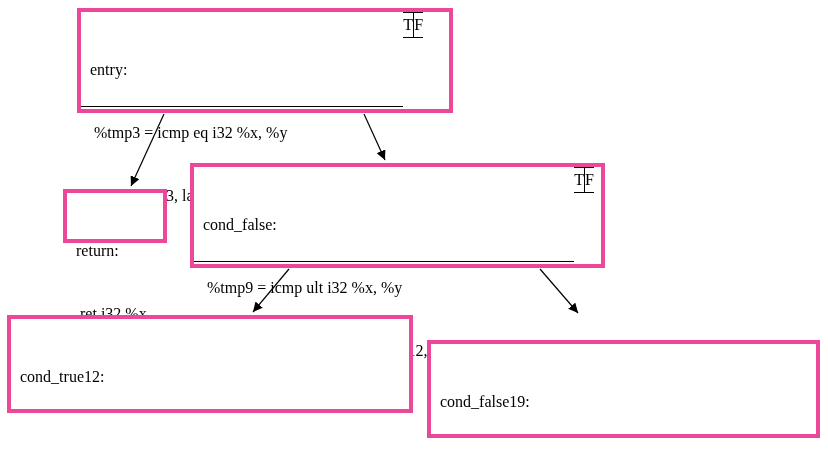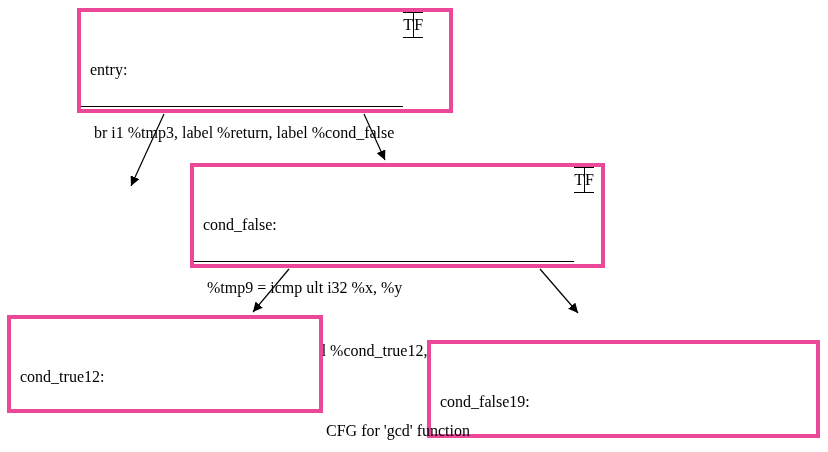--- a/index.html
+++ b/index.html
@@ -74,53 +74,59 @@
     </defs>
     <line x1="164" y1="114" x2="131" y2="186" marker-end="url(#arrowhead)"></line>
     <line x1="364" y1="114" x2="385" y2="160" marker-end="url(#arrowhead)"></line>
     <line x1="289" y1="269" x2="253" y2="312" marker-end="url(#arrowhead)"></line>
     <line x1="540" y1="269" x2="578" y2="313" marker-end="url(#arrowhead)"></line>
   </svg>
 
   <div class="node branching" style="left:77px; top:8px; width:376px; height:105px;">
     <div class="code">
       <div class="code-line">entry:</div>
+      <div class="code-line"> %tmp3 = icmp eq i32 %x, %y</div>
       <div class="code-line"> br i1 %tmp3, label %return, label %cond_false</div>
     </div>
     <div class="tf-row">
       <div class="branch-cell">T</div>
       <div class="branch-cell">F</div>
     </div>
   </div>
 
+  <div class="node" style="left:63px; top:189px; width:104px; height:54px;">
+    <div class="code">
+      <div class="code-line">return:</div>
+      <div class="code-line"> ret i32 %x</div>
+    </div>
+  </div>
 
   <div class="node branching" style="left:190px; top:163px; width:415px; height:105px;">
     <div class="code">
       <div class="code-line">cond_false:</div>
       <div class="code-line"> %tmp9 = icmp ult i32 %x, %y</div>
       <div class="code-line"> br i1 %tmp9, label %cond_true12, label %cond_false19</div>
     </div>
     <div class="tf-row">
       <div class="branch-cell">T</div>
       <div class="branch-cell">F</div>
     </div>
   </div>
 
-  <div class="node" style="left:7px; top:315px; width:316px; height:98px;">
+  <div class="node" style="left:7px; top:315px; width:406px; height:98px;">
     <div class="code">
       <div class="code-line">cond_true12:</div>
       
       
     </div>
   </div>
 
   <div class="node" style="left:427px; top:316px; width:393px; height:98px;margin-top:24px;">
     <div class="code">
       <div class="code-line">cond_false19:</div>
       <div class="code-line"> %tmp22 = sub i32 %x, %y</div>
       
       
     </div>
   </div>
 
-  <div class="caption">CFG for 'gcd' function</div>
 
 </div>
 
 </body></html>

